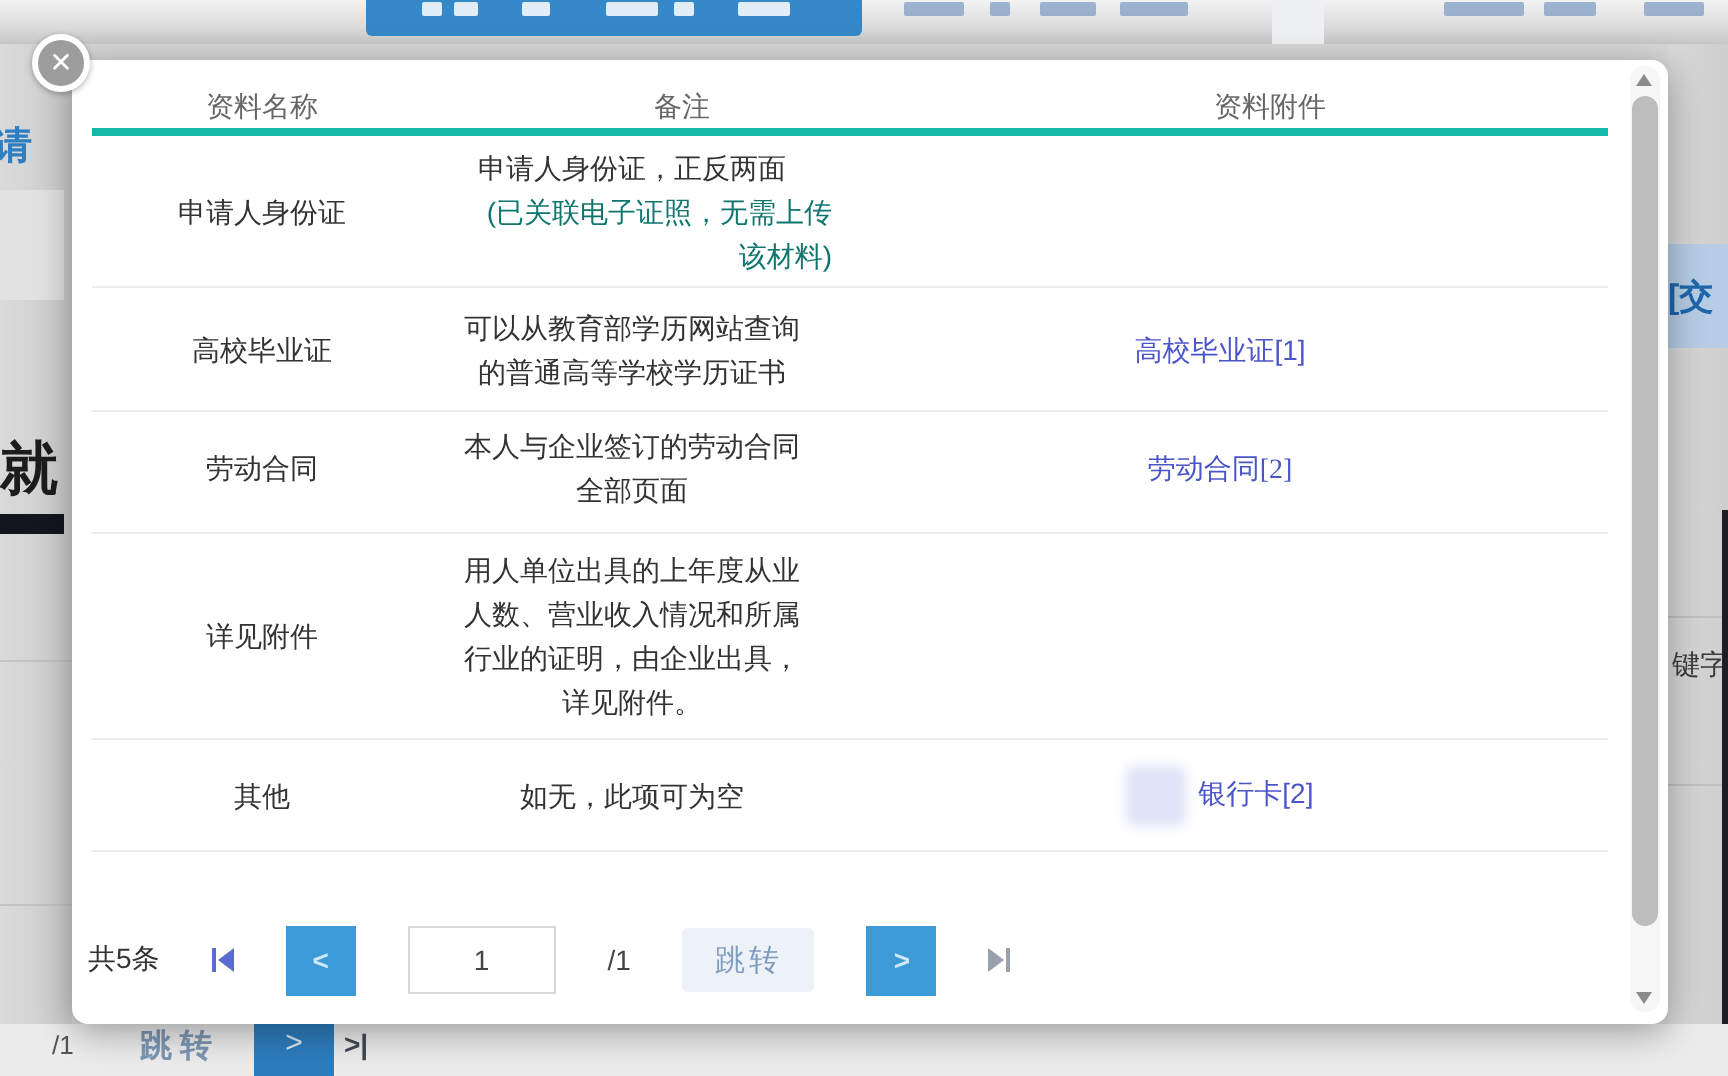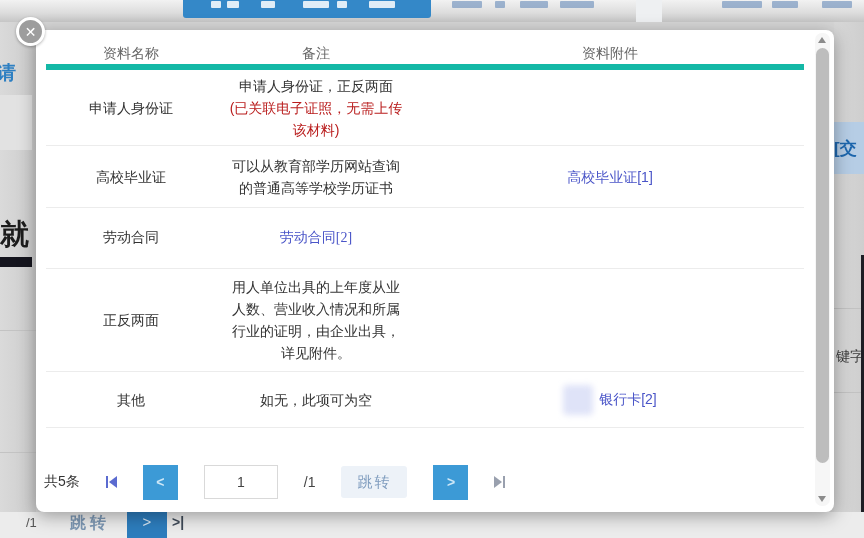--- a/index.html
+++ b/index.html
@@ -22,21 +22,21 @@
   .bg-leftpanel { position:absolute; left:0; top:95px; width:32px; height:55px; background:#e2e2e2; }
   .bg-leftline { position:absolute; left:0; width:36px; height:1px; background:#c3c3c3; }
   .bg-char-qing { position:absolute; left:-3px; top:60px; font-size:19px; font-weight:bold; color:#2d7fc2; }
   .bg-char-jiu { position:absolute; left:0; top:215px; font-size:29px; font-weight:bold; color:#1c1c1c; }
   .bg-darkbar { position:absolute; left:0; top:257px; width:32px; height:10px; background:#15151e; }
 
   .bg-rightstrip { position:absolute; left:834px; top:22px; width:30px; height:516px;
     background:linear-gradient(90deg,#d9d9d9,#cecece); }
   .bg-highlight { position:absolute; left:833px; top:122px; width:31px; height:52px; background:#b6cde5; }
   .bg-tabtext { position:absolute; left:834px; top:137px; font-size:17px; font-weight:bold; color:#1d66ad; white-space:nowrap; }
-  .bg-keyword { position:absolute; left:836px; top:348px; font-size:14px; color:#3a3a3a; white-space:nowrap; }
+  .bg-keyword { position:absolute; left:836px; top:324px; font-size:14px; color:#3a3a3a; white-space:nowrap; }
   .bg-rightline { position:absolute; left:834px; width:30px; height:1px; background:#c2c2c2; }
   .bg-rightedge { position:absolute; left:861px; top:255px; width:3px; height:283px; background:#1d1d24; }
 
   .bg-bottom { position:absolute; left:0; top:512px; width:864px; height:26px; background:#ececec; }
   .bg-pg-of { position:absolute; left:26px; top:515px; font-size:13px; color:#555; }
   .bg-pg-jump { position:absolute; left:70px; top:513px; font-size:16px; font-weight:bold; color:#7c97b3; letter-spacing:4px; }
   .bg-pg-next { position:absolute; left:127px; top:505px; width:40px; height:33px; background:#2d7dbd;
     color:#dce9f4; font-size:15px; display:flex; align-items:center; justify-content:center; }
   .bg-pg-last { position:absolute; left:172px; top:514px; font-size:14px; font-weight:bold; color:#3f4a58; }
 
@@ -44,28 +44,28 @@
   .modal { position:absolute; left:36px; top:30px; width:798px; height:482px; background:#ffffff;
     border-radius:8px; box-shadow:0 4px 18px rgba(0,0,0,.35); }
   .close-btn { position:absolute; left:-20px; top:-13px; width:29px; height:29px; border-radius:50%;
     background:#9d9d9d; border:3px solid #ffffff; box-shadow:0 1px 3px rgba(0,0,0,.3);
     color:#ffffff; font-size:14px; font-weight:bold; display:flex; align-items:center; justify-content:center;
     cursor:pointer; z-index:5; }
 
   .table { margin:12px 30px 0 10px; }
   .trow { display:grid; grid-template-columns:170px 200px 1fr; align-items:center;
     text-align:center; border-bottom:1px solid #ececec; color:#333; font-size:14px; line-height:22px; }
-  .trow.head { color:#666; min-height:26px; border-bottom:6px solid #14b8a6; }
+  .trow.head { color:#666; min-height:26px; border-bottom:4px solid #14b8a6;gap:25px; }
   .trow.r1 { min-height:76px; }
   .trow.r2 { min-height:62px; }
   .trow.r3 { min-height:61px;font-family:Liberation Serif, serif; }
   .trow.r4 { min-height:103px; }
   .trow.r5 { min-height:56px; }
   .note { white-space:pre-line; }
-  .note-red { white-space:pre-line; color:#b91c1c; }
+  .note-red { white-space:pre-line; color:#0f766e;text-align:right; }
   .attach-link { color:#4a55c8; cursor:pointer; font-size:14px; }
   .blur-box { display:inline-block; width:30px; height:30px; margin-right:2px; vertical-align:middle;
     background:#dfe3f8; border-radius:4px; filter:blur(3px); }
 
   
   .pager { display:flex; align-items:center; gap:26px; margin:34px 0 0 8px; height:40px; }
   .pg-total { font-size:14px; color:#333; }
   .pg-btn { width:35px; height:35px; background:#3c9ad6; color:#cfe8f7; font-size:14px; font-weight:bold;
     border:none; display:flex; align-items:center; justify-content:center; cursor:pointer; }
   .pg-input { width:74px; height:34px; border:1px solid #d9d9d9; text-align:center; font-size:14px; color:#444;
@@ -159,27 +159,29 @@
         <div>高校毕业证</div>
         <div class="note">可以从教育部学历网站查询
 的普通高等学校学历证书</div>
         <div>
           <span class="attach-link">高校毕业证[1]</span>
         </div>
       </div>
 
       <div class="trow r3">
         <div>劳动合同</div>
+        <div class="note">本人与企业签订的劳动合同
+全部页面</div>
         <div>
           <span class="attach-link">劳动合同[2]</span>
         </div>
       </div>
 
       <div class="trow r4">
-        <div>正反两面</div>
+        <div>详见附件</div>
         <div class="note">用人单位出具的上年度从业
 人数、营业收入情况和所属
 行业的证明，由企业出具，
 详见附件。</div>
         <div></div>
       </div>
 
       <div class="trow r5">
         <div>其他</div>
         <div class="note">如无，此项可为空</div>

